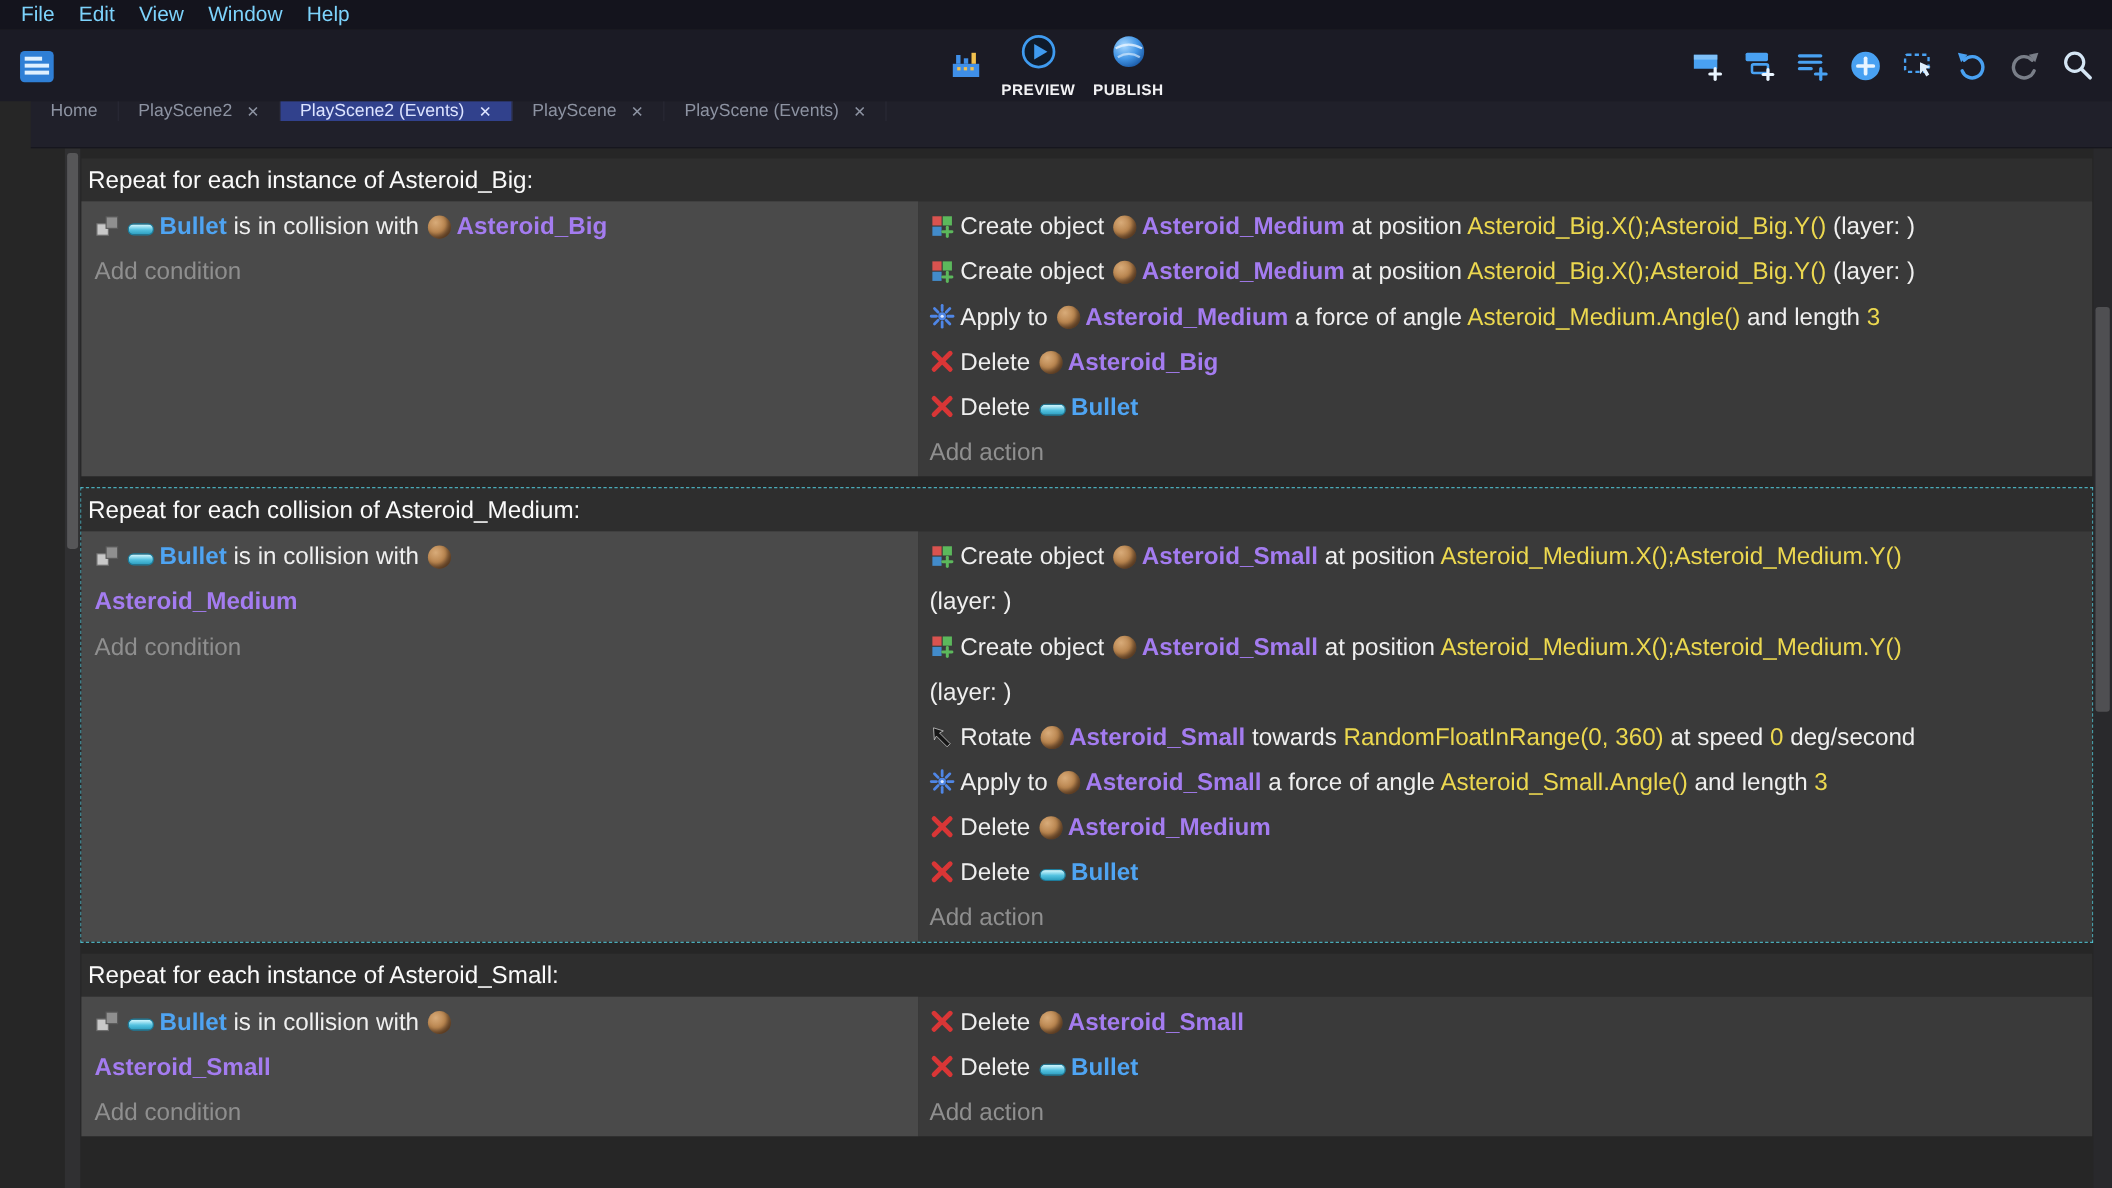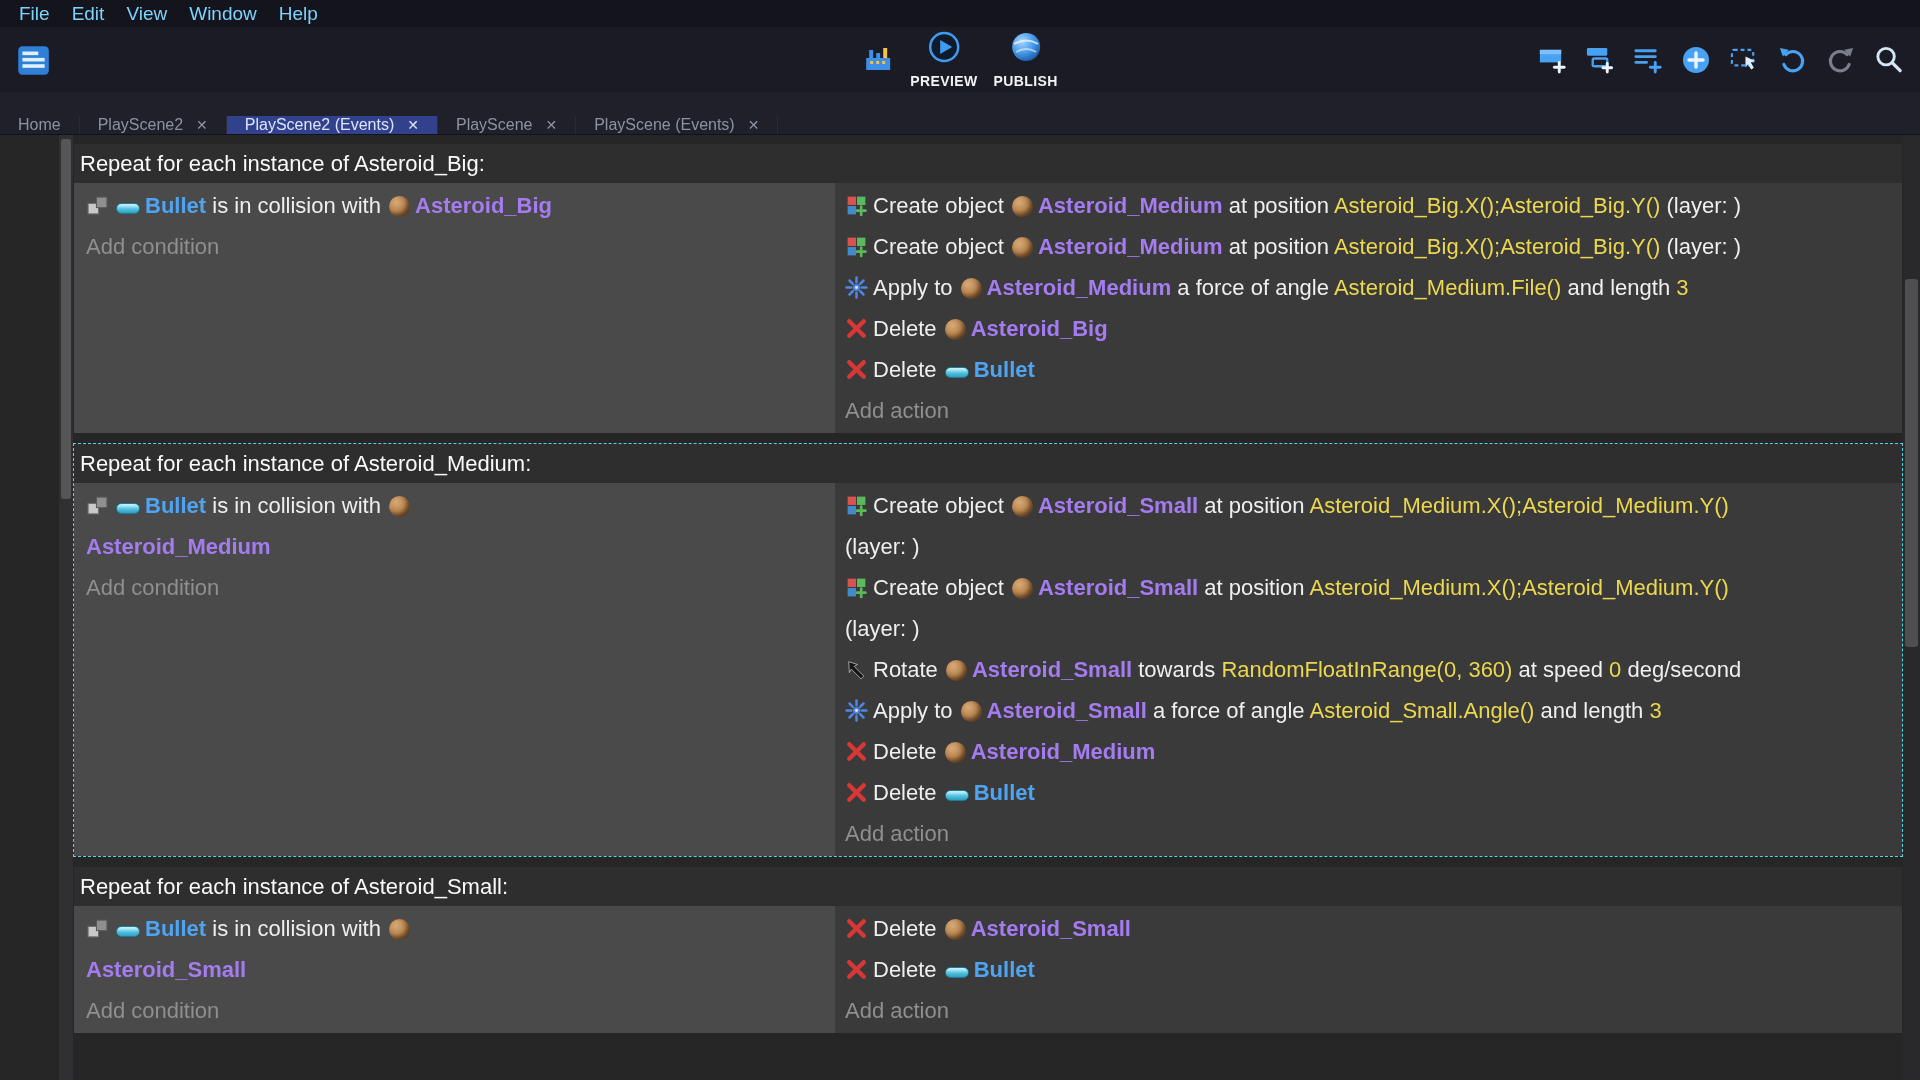--- a/index.html
+++ b/index.html
@@ -17,22 +17,22 @@
     align-items:center; flex:none; }
   .tb-left { margin-left:14px; display:flex; align-items:center; }
   .tb-center { position:absolute; left:50%; top:0; height:100%; transform:translateX(-50%);
     display:flex; align-items:center; gap:16px; }
   .tb-right { margin-left:auto; margin-right:16px; display:flex; align-items:center; gap:17px; }
   .tb-btn { display:inline-flex; align-items:center; gap:9px; cursor:pointer;flex-direction:column; }
   .tb-label { color:#f2f2f4; font-size:14px; font-weight:600; letter-spacing:.4px; }
   .tb-btn svg { display:block; }
 
   
-  .tabbar { height:43px; background:#20202a; display:flex; align-items:flex-end; flex:none;
-    border-bottom:1px solid #121218; }
+  .tabbar { height:43px; background:#20202a; display:flex; align-items:flex-start; flex:none;
+    border-bottom:1px solid #121218;margin-left:28px; }
   .tab { display:flex; align-items:center; padding:0 18px; font-size:16px; color:#8d93a2;
     border-right:1px solid #2a2a36; cursor:pointer; white-space:nowrap; }
   .tab.active { background:#31418c; color:#dde4ff; }
   .tab-x { margin-left:13px; font-size:14px; color:#8d93a2; }
   .tab.active .tab-x { color:#dde4ff; }
 
   
   .events-area { flex:1; position:relative; background:#262626; overflow:hidden; }
   .left-scroll { position:absolute; left:59px; top:0; bottom:0; width:14px; background:#303032; }
   .left-thumb { position:absolute; left:2px; top:4px; width:10px; height:360px;
@@ -262,39 +262,39 @@
                       <line x1="11" y1="16" x2="11" y2="20.5"></line>
                       <line x1="1.5" y1="11" x2="6" y2="11"></line>
                       <line x1="16" y1="11" x2="20.5" y2="11"></line>
                       <line x1="4.3" y1="4.3" x2="7.5" y2="7.5"></line>
                       <line x1="14.5" y1="14.5" x2="17.7" y2="17.7"></line>
                       <line x1="17.7" y1="4.3" x2="14.5" y2="7.5"></line>
                       <line x1="7.5" y1="14.5" x2="4.3" y2="17.7"></line>
                     </g>
                     <circle cx="11" cy="11" r="3.4" fill="#4f86e6"></circle>
                     <circle cx="11" cy="11" r="1.4" fill="#dce9ff"></circle>
-                  </svg></span><span class="txt">Apply to </span><span class="asteroid-ic"></span><span class="obj">Asteroid_Medium</span><span class="txt"> a force of angle </span><span class="expr">Asteroid_Medium.File()</span><span class="txt"> and length </span><span class="expr">3</span></div>
+                  </svg></span><span class="txt">Apply to </span><span class="asteroid-ic"></span><span class="obj">Asteroid_Medium</span><span class="txt"> a force of angle </span><span class="expr">Asteroid_Medium.Angle()</span><span class="txt"> and length </span><span class="expr">3</span></div>
               <div class="row"><span class="svg-ic"><svg viewBox="0 0 22 22">
                     <g stroke="#d93636" stroke-width="4.2" stroke-linecap="round">
                       <line x1="4" y1="4" x2="18" y2="18"></line>
                       <line x1="18" y1="4" x2="4" y2="18"></line>
                     </g>
                   </svg></span><span class="txt">Delete </span><span class="asteroid-ic"></span><span class="obj">Asteroid_Big</span></div>
               <div class="row"><span class="svg-ic"><svg viewBox="0 0 22 22">
                     <g stroke="#d93636" stroke-width="4.2" stroke-linecap="round">
                       <line x1="4" y1="4" x2="18" y2="18"></line>
                       <line x1="18" y1="4" x2="4" y2="18"></line>
                     </g>
                   </svg></span><span class="txt">Delete </span><span class="bullet-ic"></span><span class="objb">Bullet</span></div>
               <div class="add-row">Add action</div>
             </div>
           </div>
         </div>
         <div class="event selected">
-          <div class="event-header">Repeat for each instance of Asteroid_Medium:</div>
+          <div class="event-header">Repeat for each collision of Asteroid_Medium:</div>
           <div class="event-body">
             <div class="conditions">
               <div class="row"><span class="svg-ic"><svg viewBox="0 0 22 22">
                     <rect x="2" y="9" width="10" height="10" fill="#c9c9c9" stroke="#6e6e6e"></rect>
                     <rect x="10" y="3" width="10" height="10" fill="#8f8f8f" stroke="#5a5a5a"></rect>
                   </svg></span><span class="bullet-ic"></span><span class="objb">Bullet</span><span class="txt"> is in collision with </span><span class="asteroid-ic"></span><br><span class="obj">Asteroid_Medium</span></div>
               <div class="add-row">Add condition</div>
             </div>
             <div class="actions">
               <div class="row"><span class="svg-ic"><svg viewBox="0 0 22 22">

